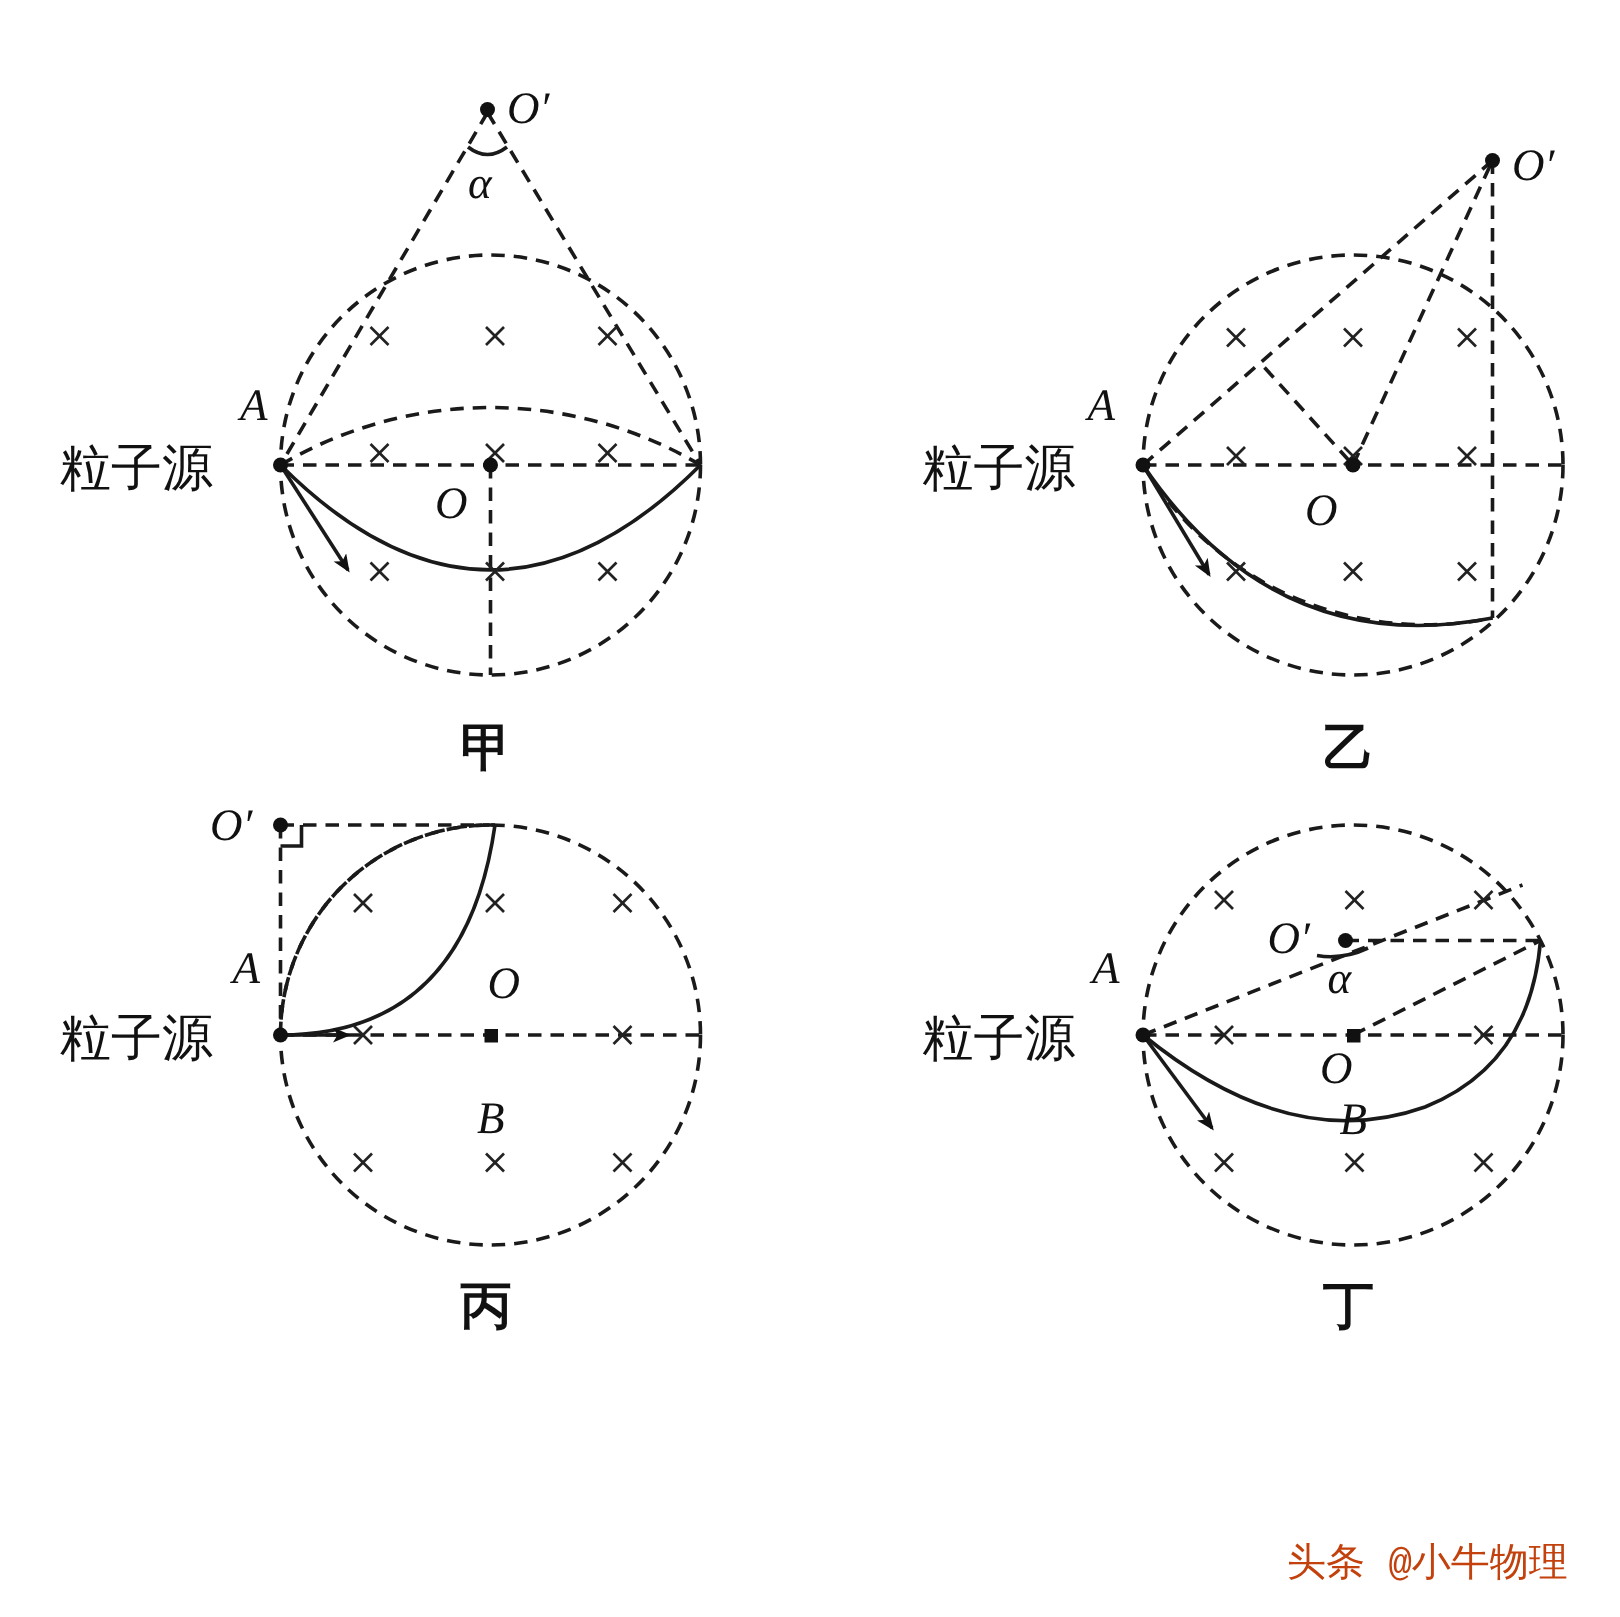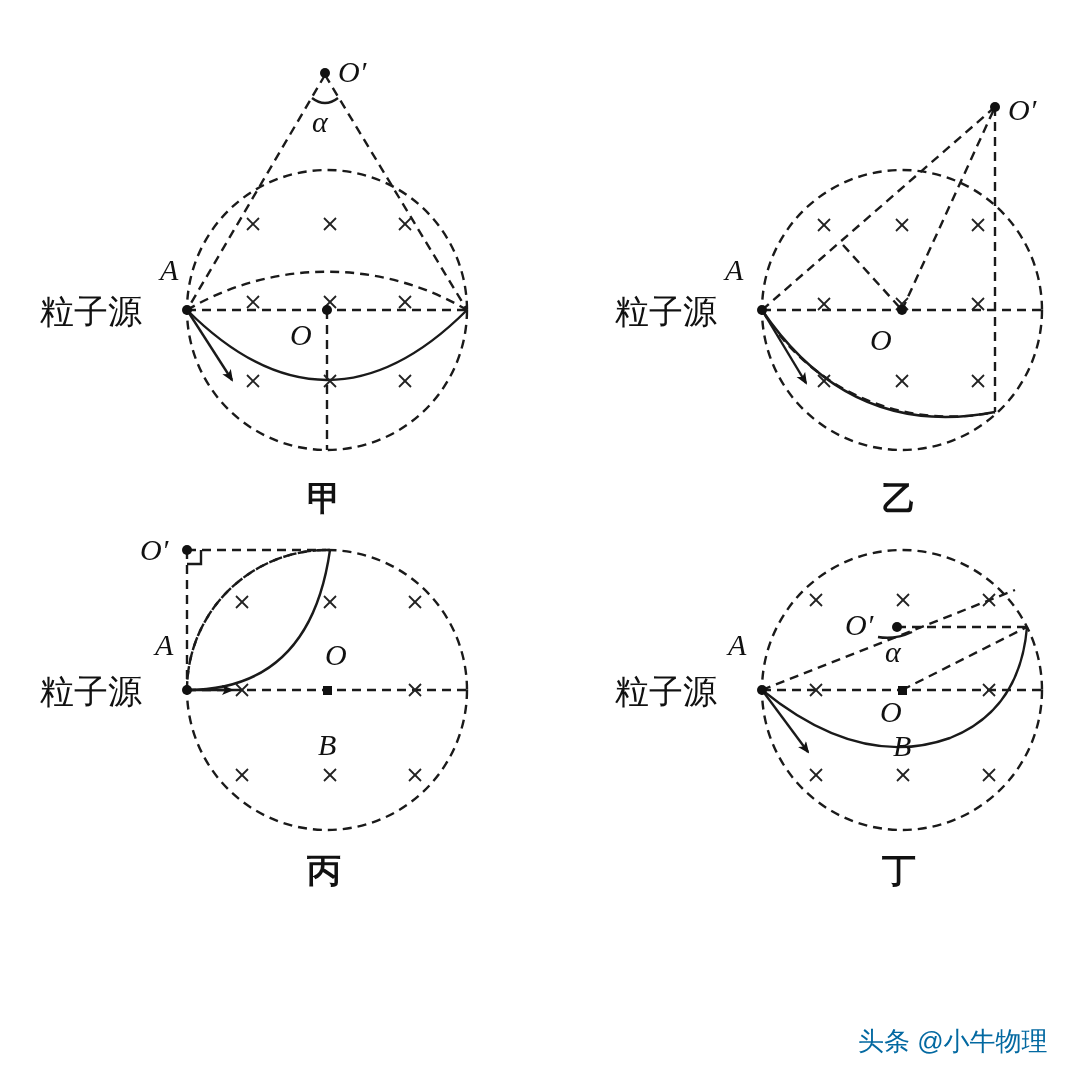--- a/index.html
+++ b/index.html
@@ -5,21 +5,21 @@
   html, body { margin: 0; padding: 0; background: #ffffff; }
   body { width: 1080px; height: 1078px; position: relative; overflow: hidden; }
   svg { position: absolute; left: 0; top: 0; }
   .dash { fill: none; stroke: #1a1a1a; stroke-width: 2.4; stroke-dasharray: 9 6; }
   .solid { fill: none; stroke: #1a1a1a; stroke-width: 2.4; }
   .dot { fill: #111; }
   .cross { stroke: #222; stroke-width: 1.8; }
   .lbl-it { font-family: "Liberation Serif", serif; font-style: italic; font-size: 30px; fill: #111; }
   .lbl-cn { font-family: "DejaVu Serif", serif; font-size: 34px; fill: #111; }
   .cap { font-family: "DejaVu Serif", serif; font-size: 34px; fill: #111; font-weight: bold; }
-  .wm { position: absolute; left: 858px; top: 1024px; font-family: Liberation Sans, sans-serif; font-size: 26px; color: #0369a1; }
+  .wm { position: absolute; left: 858px; top: 1024px; font-family: Liberation Mono, monospace; font-size: 26px; color: #c2410c; }
 </style>
 </head>
 <body>
 
 <svg width="1080" height="1078" viewBox="0 0 1080 1078" xmlns="http://www.w3.org/2000/svg">
   <defs>
     <marker id="arr" markerWidth="12" markerHeight="12" refX="10" refY="5" orient="auto" markerUnits="userSpaceOnUse">
       <path d="M0,0 L12,5 L0,10 L3,5 z" fill="#111"></path>
     </marker>
     <g id="x">

